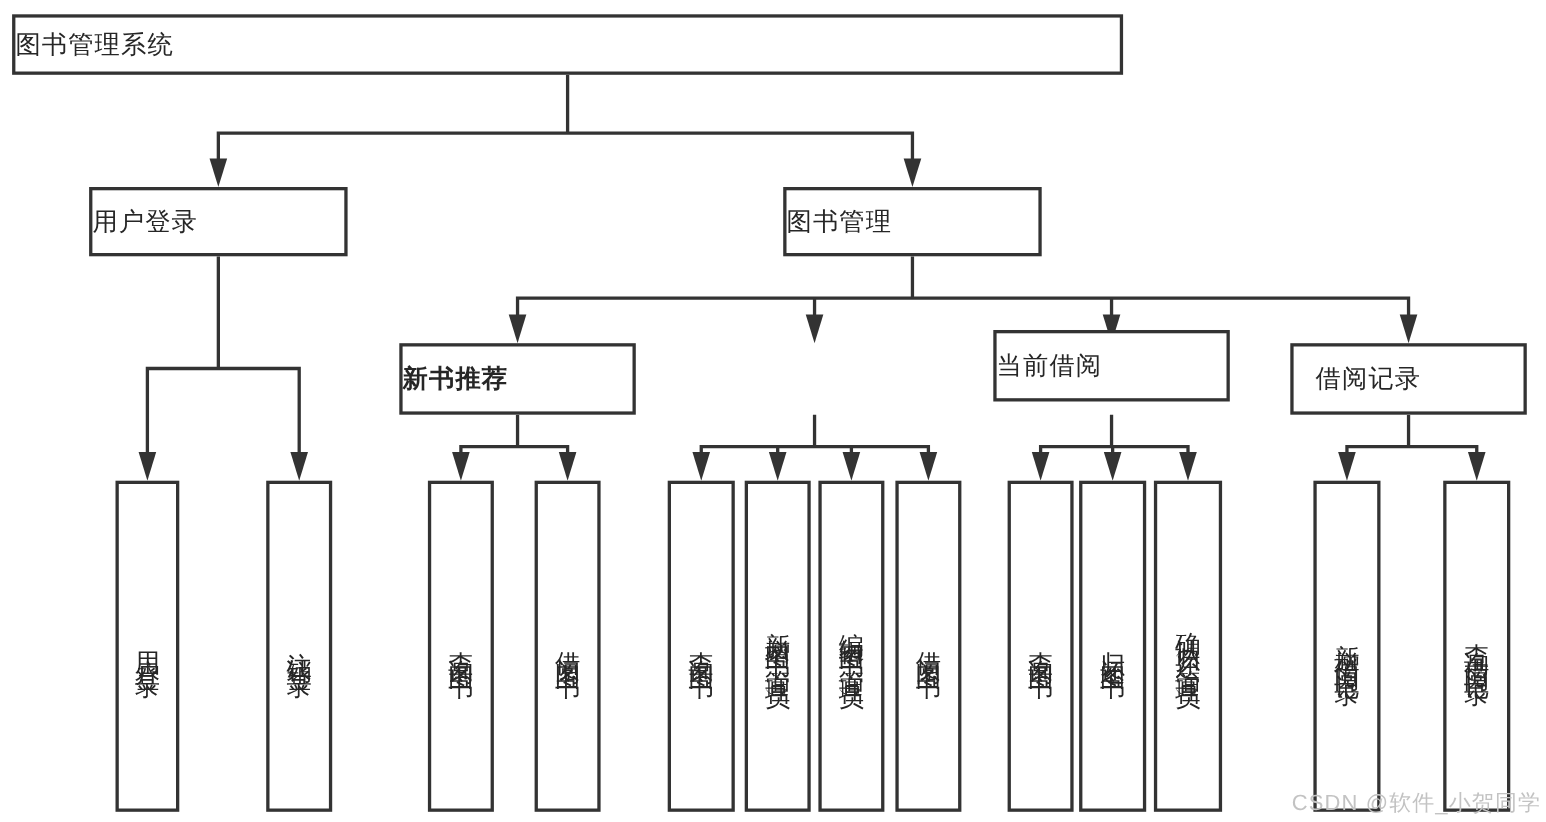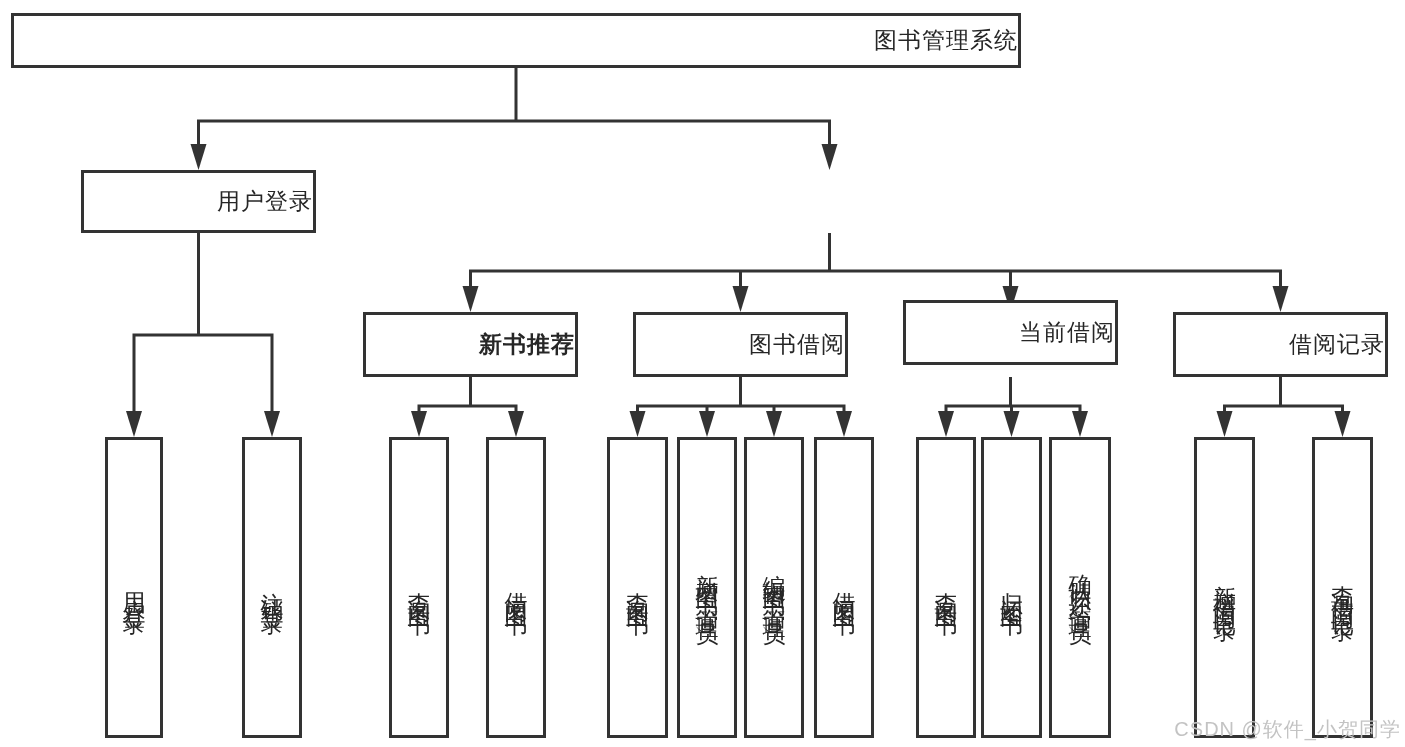--- a/index.html
+++ b/index.html
@@ -17,21 +17,21 @@
     width: 1405px; height: 747px;
     z-index: 0;
   }
   .hbox {
     position: absolute;
     box-sizing: border-box;
     border: 3px solid #333333;
     background: #ffffff;
     display: flex;
     align-items: center;
-    justify-content: flex-end;
+    justify-content: flex-start;
     z-index: 1;
   }
   .hlabel {
     font-size: 23px;
     letter-spacing: 1px;
     color: #262626;
     white-space: nowrap;
   }
   .vbox {
     position: absolute;
@@ -139,31 +139,31 @@
     </g>
   </svg>
 
   <div class="hbox" style="left:11px; top:13px; width:1010px; height:55px;">
     <span class="hlabel">图书管理系统</span>
   </div>
 
   <div class="hbox" style="left:81px; top:170px; width:235px; height:63px;">
     <span class="hlabel">用户登录</span>
   </div>
+  <div class="hbox" style="left:712px; top:170px; width:235px; height:63px;">
+    <span class="hlabel">图书管理</span>
+  </div>
 
   <div class="hbox" style="left:363px; top:312px; width:215px; height:65px;font-weight:bold;">
     <span class="hlabel">新书推荐</span>
   </div>
-  <div class="hbox" style="left:633px; top:312px; width:215px; height:65px;">
-    <span class="hlabel">图书借阅</span>
-  </div>
   <div class="hbox" style="left:903px; top:300px; width:215px; height:65px;">
     <span class="hlabel">当前借阅</span>
   </div>
-  <div class="hbox" style="left:1173px; top:312px; width:215px; height:65px;">
+  <div class="hbox" style="left:1173px; top:312px; width:215px; height:65px;padding-left:20px;">
     <span class="hlabel">借阅记录</span>
   </div>
 
   <div class="vbox" style="left:105px; top:437px; width:58px; height:301px;">
     <span class="vlabel">用户登录</span>
   </div>
   <div class="vbox" style="left:242px; top:437px; width:60px; height:301px;">
     <span class="vlabel">注销登录</span>
   </div>
 

